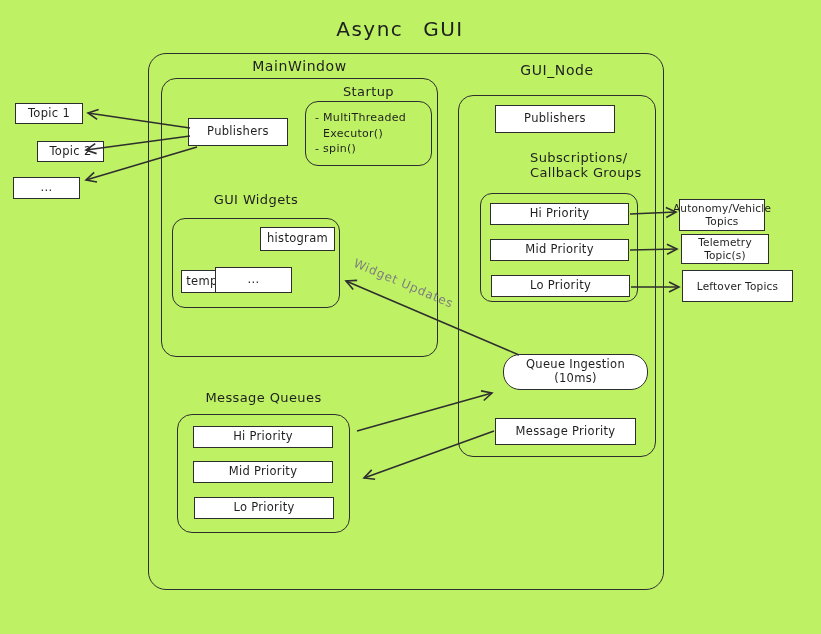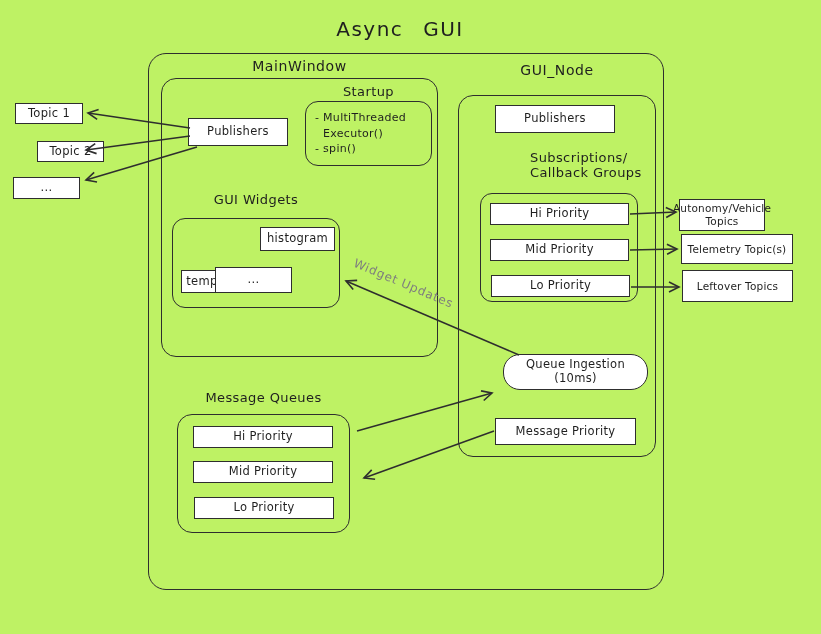--- a/index.html
+++ b/index.html
@@ -69,21 +69,21 @@
   <div class="box node" style="left:491px;top:275px;width:139px;height:22px;">Lo Priority</div>
 
   <div class="box node" style="left:503px;top:354px;width:145px;height:36px;border-radius:17px;">Queue Ingestion (10ms)</div>
   <div class="box node" style="left:495px;top:418px;width:141px;height:27px;">Message Priority</div>
 
   <div class="box node" style="left:15px;top:103px;width:68px;height:21px;">Topic 1</div>
   <div class="box node" style="left:13px;top:141px;width:67px;height:21px;margin-left:24px;">Topic 2</div>
   <div class="box node" style="left:13px;top:177px;width:67px;height:22px;">...</div>
 
   <div class="box node small-node" style="left:679px;top:199px;width:86px;height:32px;padding:0 4px;">Autonomy/Vehicle Topics</div>
-  <div class="box node small-node" style="left:681px;top:234px;width:112px;height:30px;">Telemetry Topic(s)</div>
+  <div class="box node small-node" style="left:681px;top:234px;width:88px;height:30px;">Telemetry Topic(s)</div>
   <div class="box node small-node" style="left:682px;top:270px;width:111px;height:32px;">Leftover Topics</div>
 
   <div class="lbl sub-title" style="left:177px;top:390px;width:173px;text-align:center;">Message Queues</div>
   <div class="box container" style="left:177px;top:414px;width:173px;height:119px;"></div>
   <div class="box node" style="left:193px;top:426px;width:140px;height:22px;">Hi Priority</div>
   <div class="box node" style="left:193px;top:461px;width:140px;height:22px;">Mid Priority</div>
   <div class="box node" style="left:194px;top:497px;width:140px;height:22px;">Lo Priority</div>
 
   <div class="annotation" style="left:357px;top:256px;">Widget Updates</div>
 

